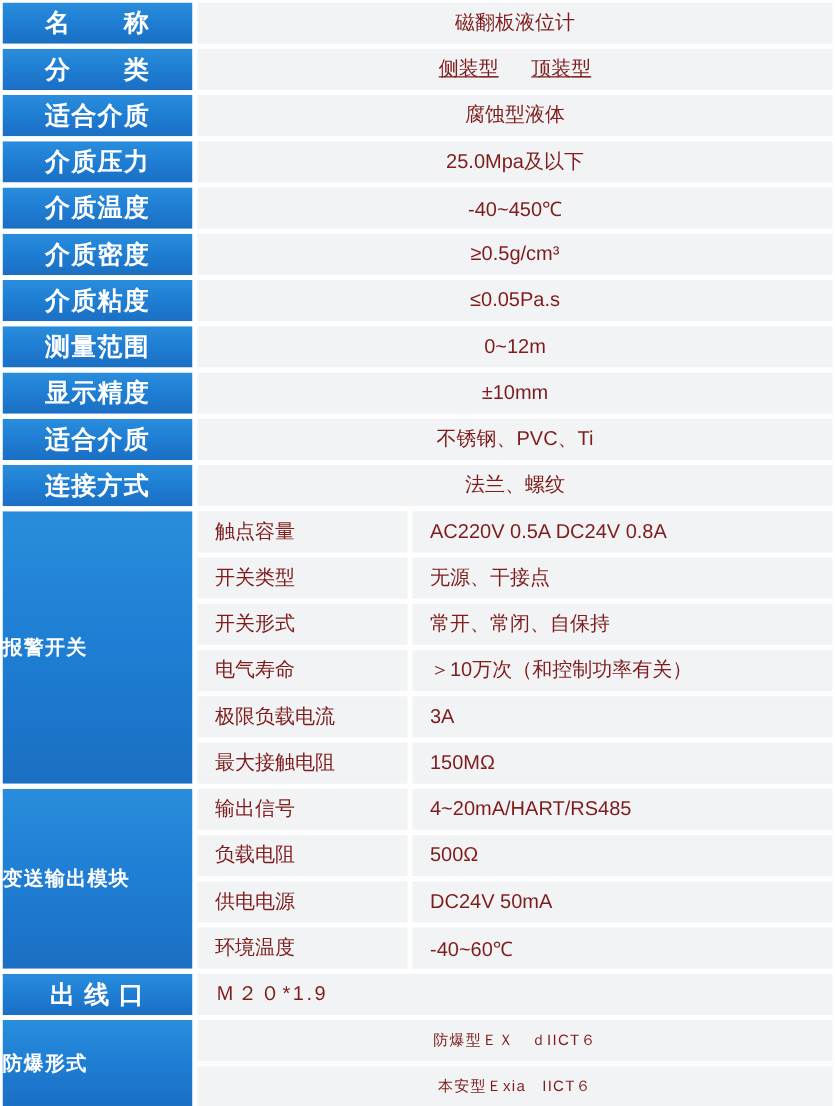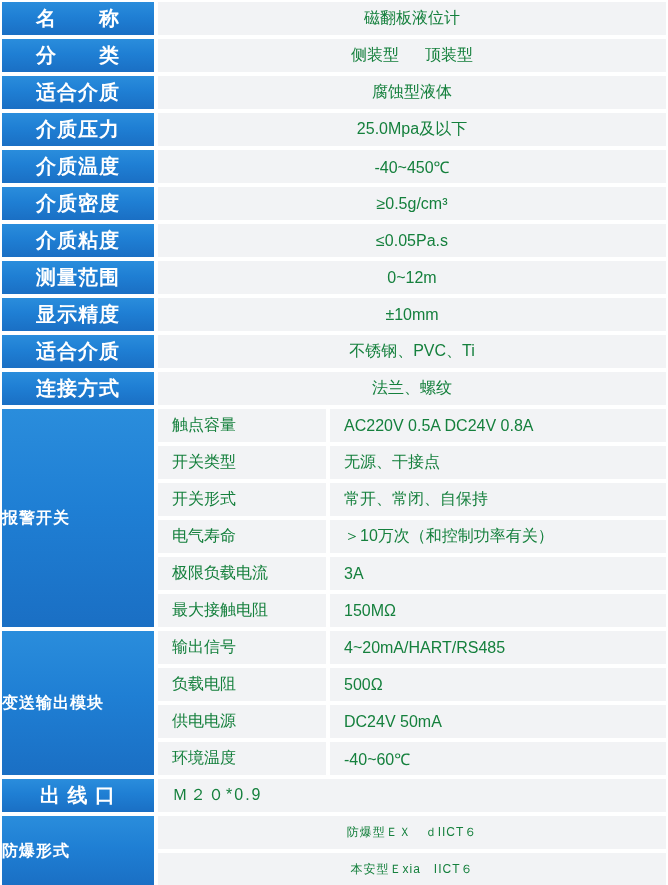--- a/index.html
+++ b/index.html
@@ -37,41 +37,42 @@
     border: 2px solid #ffffff;
     border-width: 2px 2px 2px 2px;
   }
 
   
   .val {
     background: #f2f3f5;
     border: 2px solid #ffffff;
     font-size: 16px;
     text-align: center;
-    color: #15803d;
+    color: #7f1d1d;
     padding: 0 6px;
   }
   .val.left {
     text-align: left;
     padding-left: 14px;
   }
   .val.sub {
     width: 148px;
     text-align: left;
     padding-left: 14px;
     font-size: 16px;
   }
   .val.subval {
     text-align: left;
     padding-left: 14px;
   }
   .classify-inner {
     display: flex;
     justify-content: center;
     gap: 26px;
+    text-decoration: underline;
   }
   .classify-inner span { white-space: nowrap; }
 
   .group-lbl {
     width: 152px;
     background: linear-gradient(180deg, #2a8ddc 0%, #1f7fd4 45%, #1a6fc4 100%);
     color: #ffffff;
     font-size: 16px;
     font-weight: bold;
     text-align: left;
@@ -193,21 +194,21 @@
       <td class="val sub">供电电源</td>
       <td class="val subval">DC24V 50mA</td>
     </tr>
     <tr>
       <td class="val sub">环境温度</td>
       <td class="val subval">-40~60℃</td>
     </tr>
 
     <tr>
       <td class="lbl">出 线 口</td>
-      <td class="val left outlet-val" colspan="2">Ｍ２０*0.9</td>
+      <td class="val left outlet-val" colspan="2">Ｍ２０*1.9</td>
     </tr>
 
     <tr>
       <td class="group-lbl" rowspan="2">防爆形式</td>
       <td class="val ex-val" colspan="2">防爆型ＥＸ　ｄIICT６</td>
     </tr>
     <tr>
       <td class="val ex-val" colspan="2">本安型Ｅxia　IICT６</td>
     </tr>
   </tbody>

